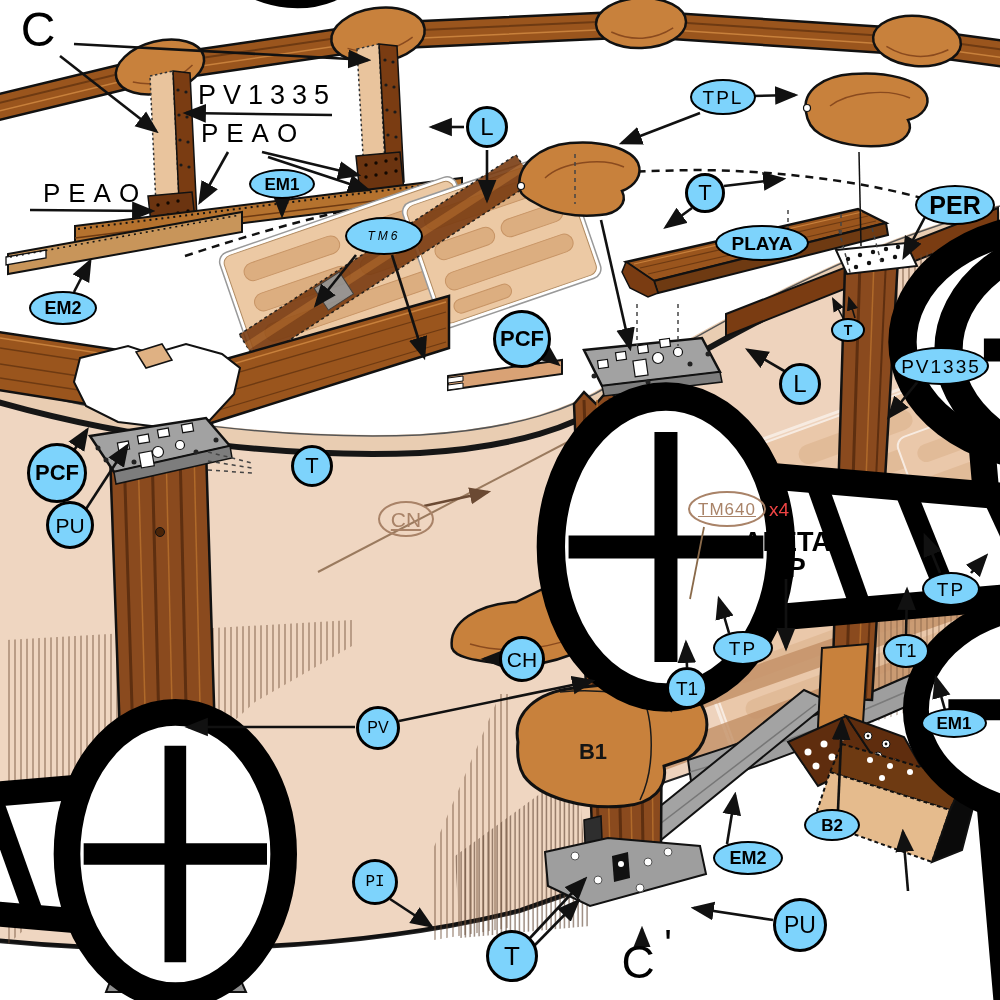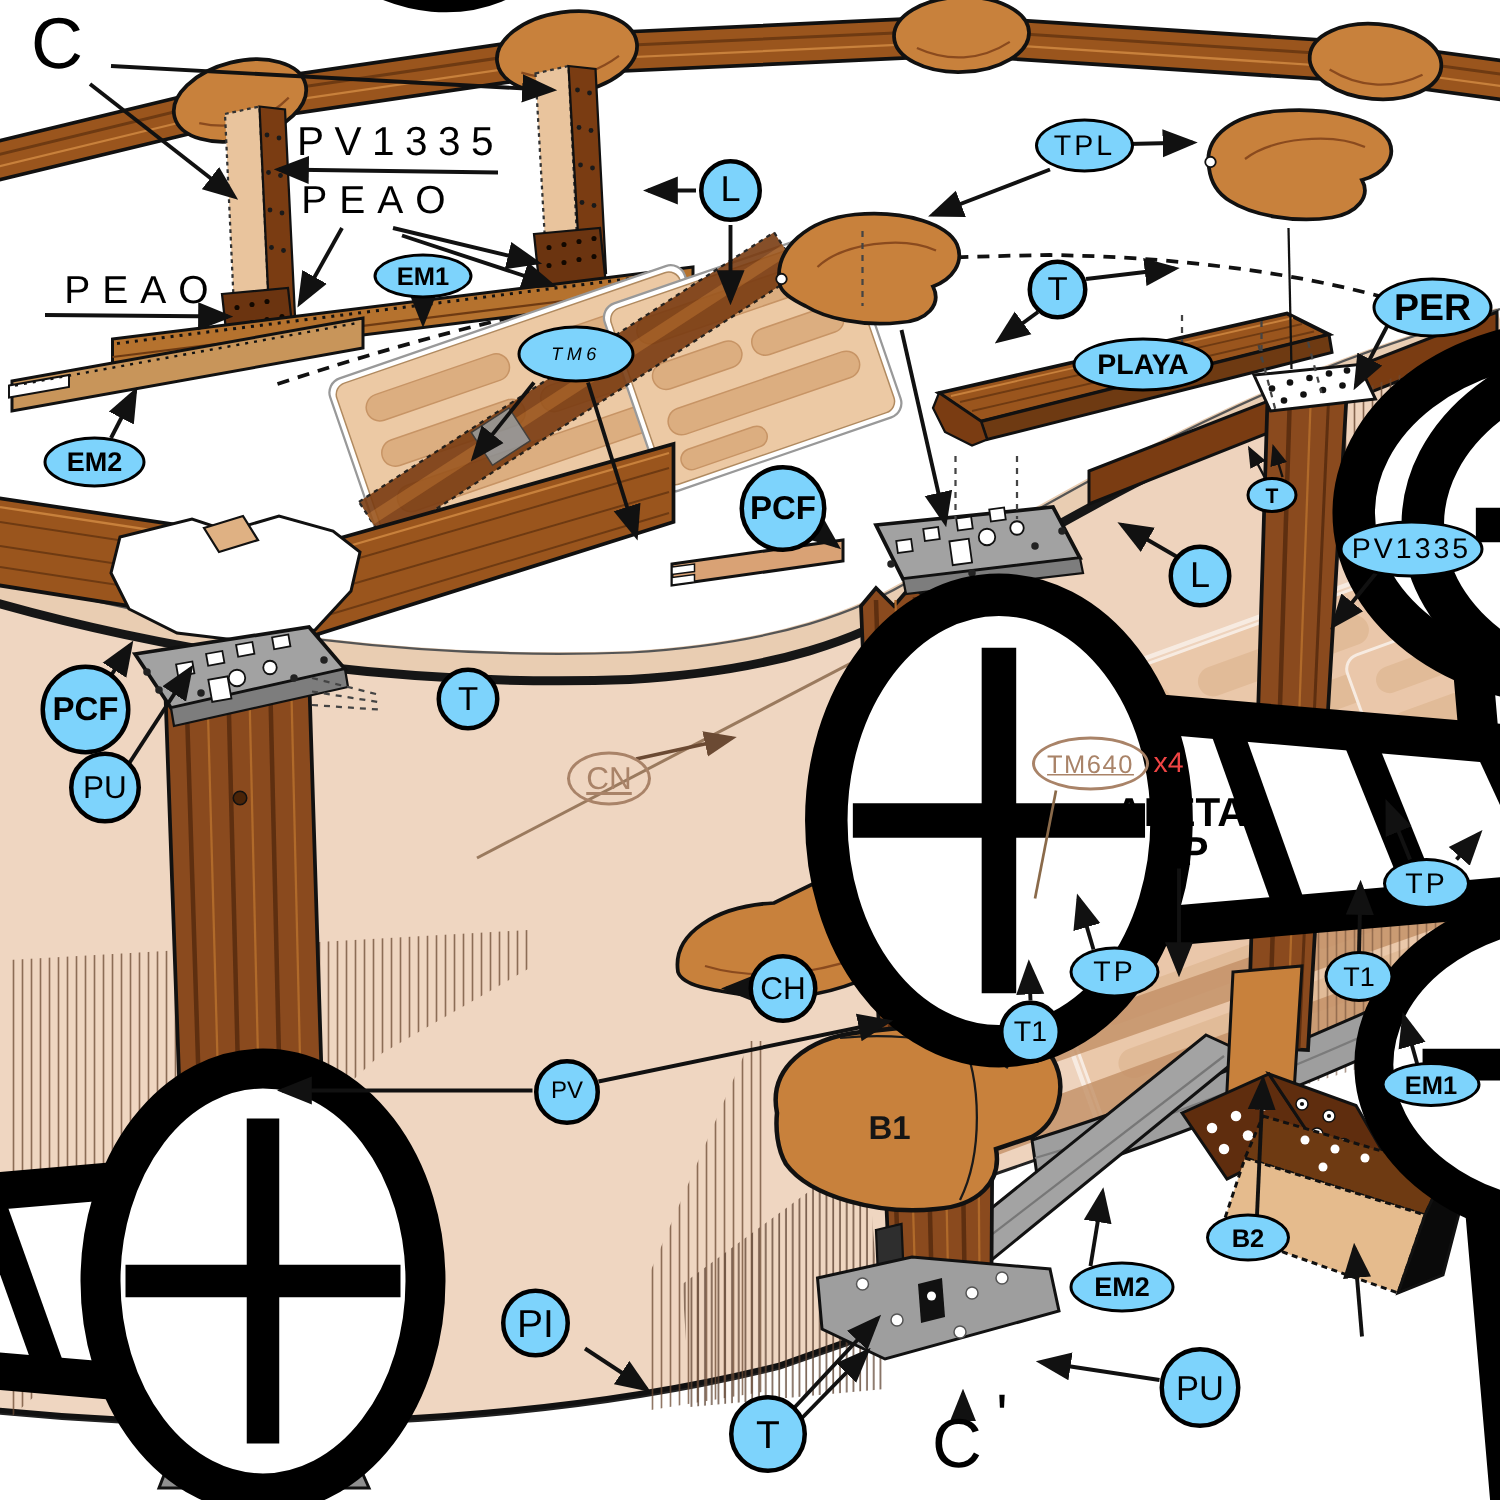--- a/index.html
+++ b/index.html
@@ -533,21 +533,21 @@
 <div class="lbl oval bold" style="left:848px;top:330px;width:34px;height:24px;font-size:14px;border-width:2px;">T</div>
 <div class="lbl circ" style="left:800px;top:384px;width:42px;height:42px;font-size:24px;">L</div>
 <div class="lbl oval" style="left:941px;top:366px;width:96px;height:38px;font-size:19px;letter-spacing:2px;">PV1335</div>
 <div class="lbl circ bold" style="left:57px;top:473px;width:60px;height:60px;font-size:22px;">PCF</div>
 <div class="lbl circ" style="left:70px;top:525px;width:48px;height:48px;font-size:21px;">PU</div>
 <div class="lbl circ" style="left:312px;top:466px;width:42px;height:42px;font-size:22px;">T</div>
 <div class="lbl oval tan" style="left:406px;top:519px;width:56px;height:36px;font-size:21px;">CN</div>
 <div class="lbl circ bold" style="left:522px;top:339px;width:58px;height:58px;font-size:22px;">PCF</div>
 <div class="lbl circ" style="left:522px;top:659px;width:46px;height:46px;font-size:21px;">CH</div>
 <div class="lbl circ" style="left:378px;top:728px;width:44px;height:44px;font-size:16px;">PV</div>
-<div class="lbl circ" style="left:357px;top:882px;width:46px;height:46px;font-size:26px;">PI</div>
+<div class="lbl circ" style="left:375px;top:882px;width:46px;height:46px;font-size:16px;font-family:Liberation Mono, monospace;">PI</div>
 <div class="lbl oval tan" style="left:727px;top:509px;width:78px;height:36px;font-size:17px;letter-spacing:1px;">TM640</div>
 <div class="lbl txt" style="left:779px;top:509px;font-size:19px;color:#ef4444;">x4</div>
 <div class="lbl txt bold" style="left:787px;top:542px;font-size:27px;">ALETA</div>
 <div class="lbl txt bold" style="left:787px;top:568px;font-size:27px;">AP</div>
 <div class="lbl oval" style="left:743px;top:648px;width:60px;height:34px;font-size:19px;letter-spacing:2px;">TP</div>
 <div class="lbl circ" style="left:687px;top:688px;width:42px;height:42px;font-size:19px;">T1</div>
 <div class="lbl oval" style="left:951px;top:589px;width:58px;height:34px;font-size:19px;letter-spacing:2px;">TP</div>
 <div class="lbl oval" style="left:906px;top:651px;width:46px;height:34px;font-size:18px;">T1</div>
 <div class="lbl oval bold" style="left:954px;top:723px;width:66px;height:30px;font-size:17px;">EM1</div>
 <div class="lbl oval bold" style="left:832px;top:825px;width:56px;height:32px;font-size:17px;">B2</div>

